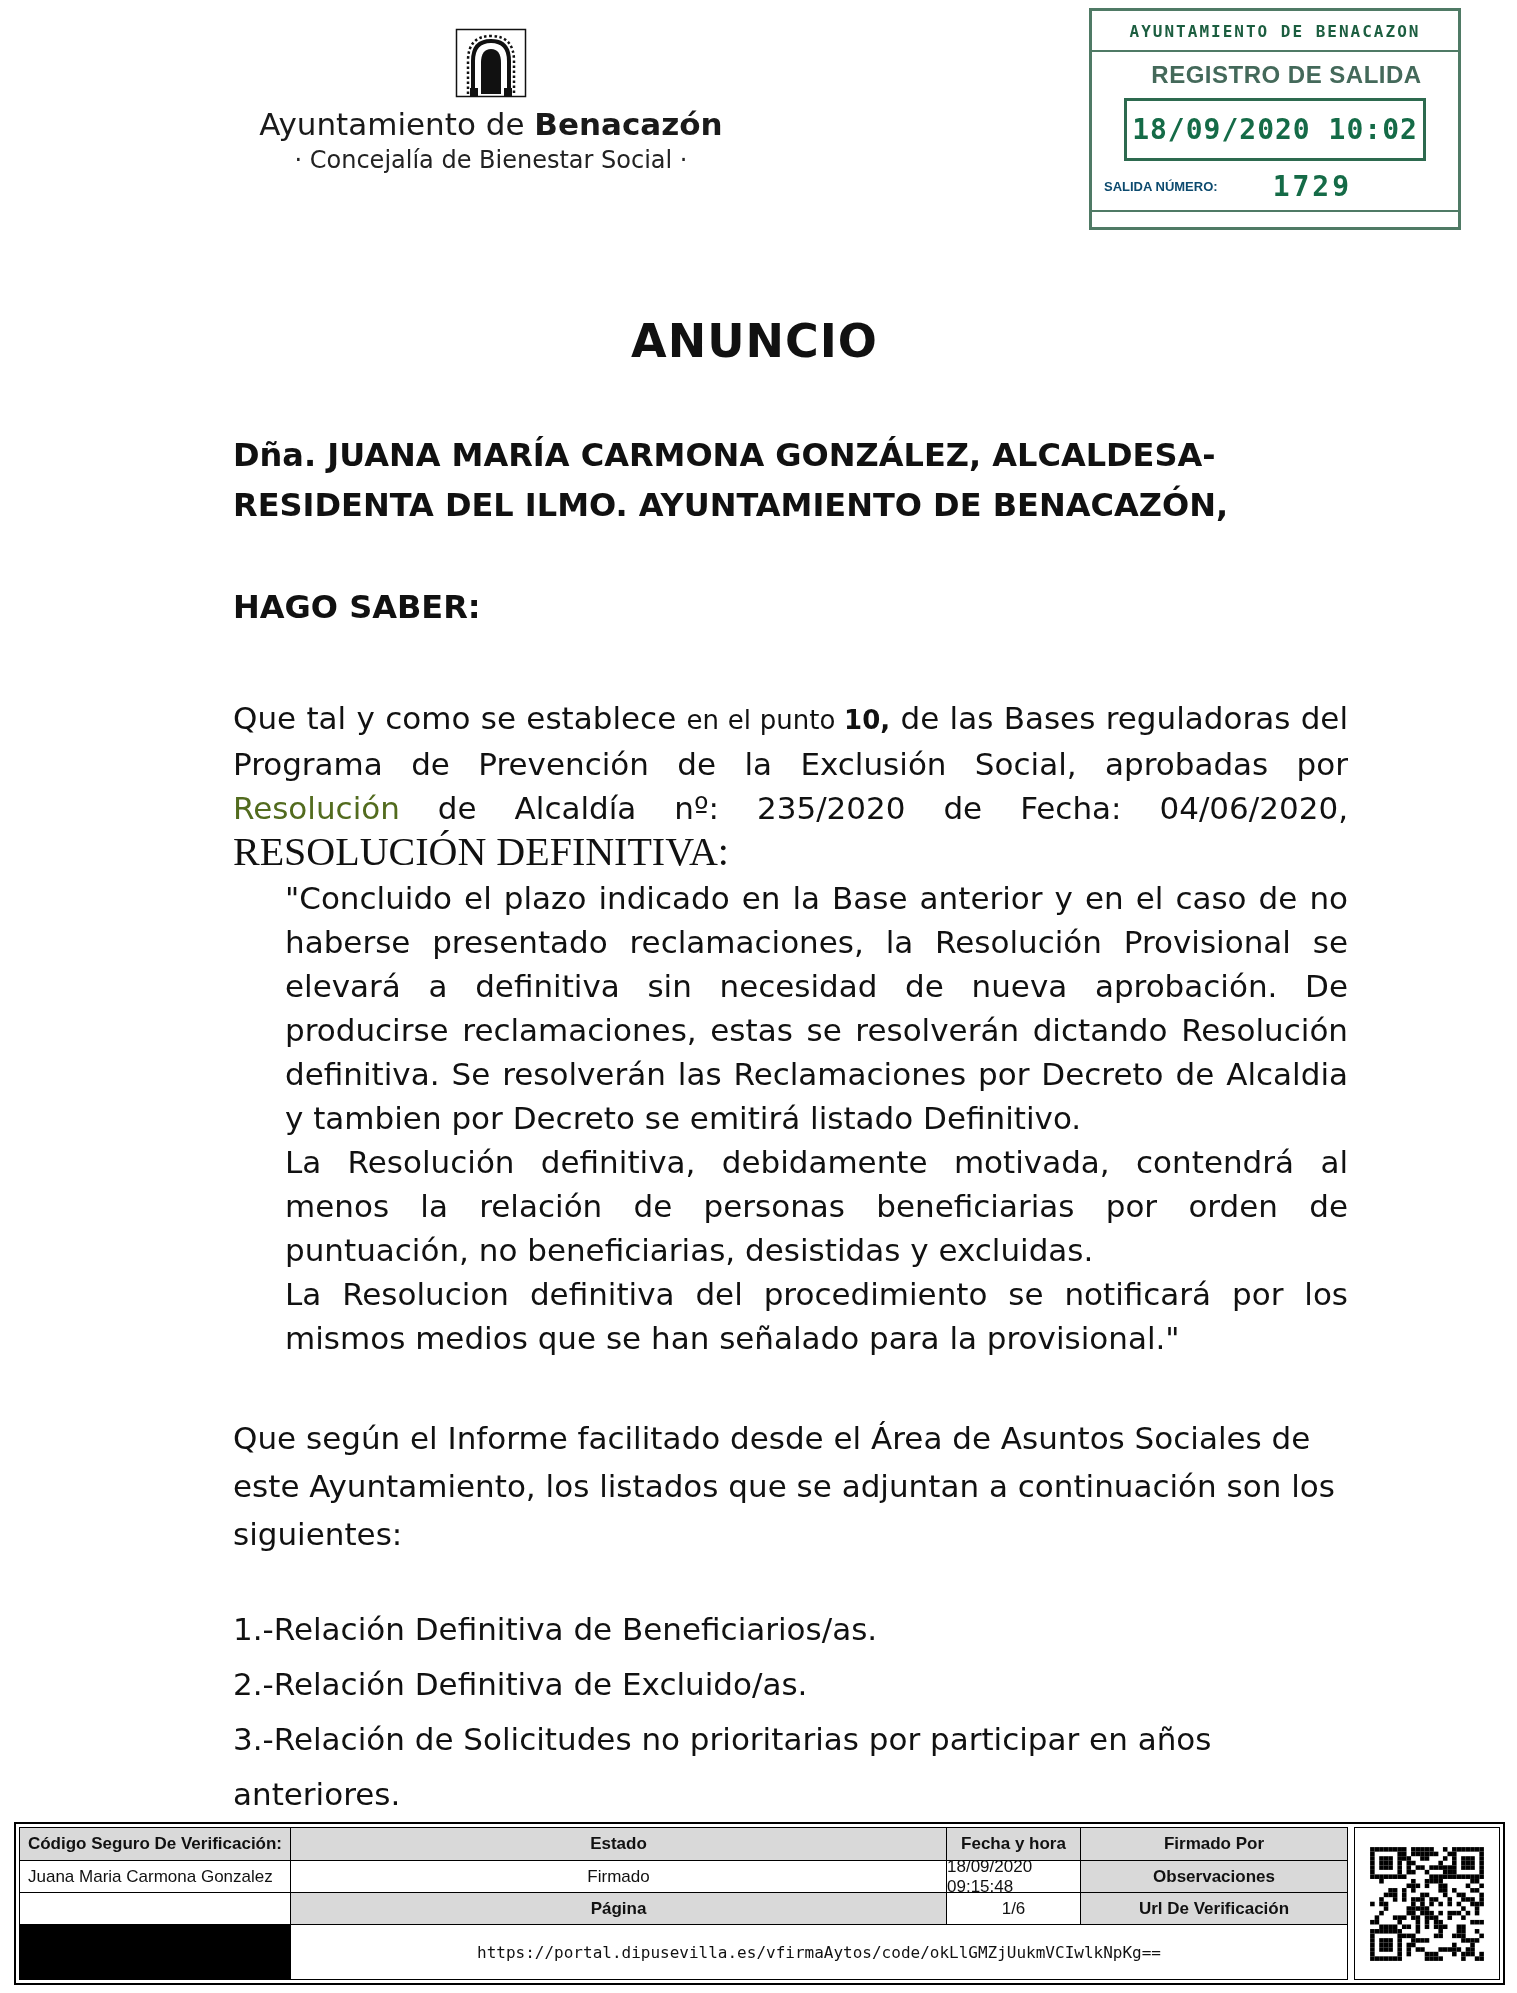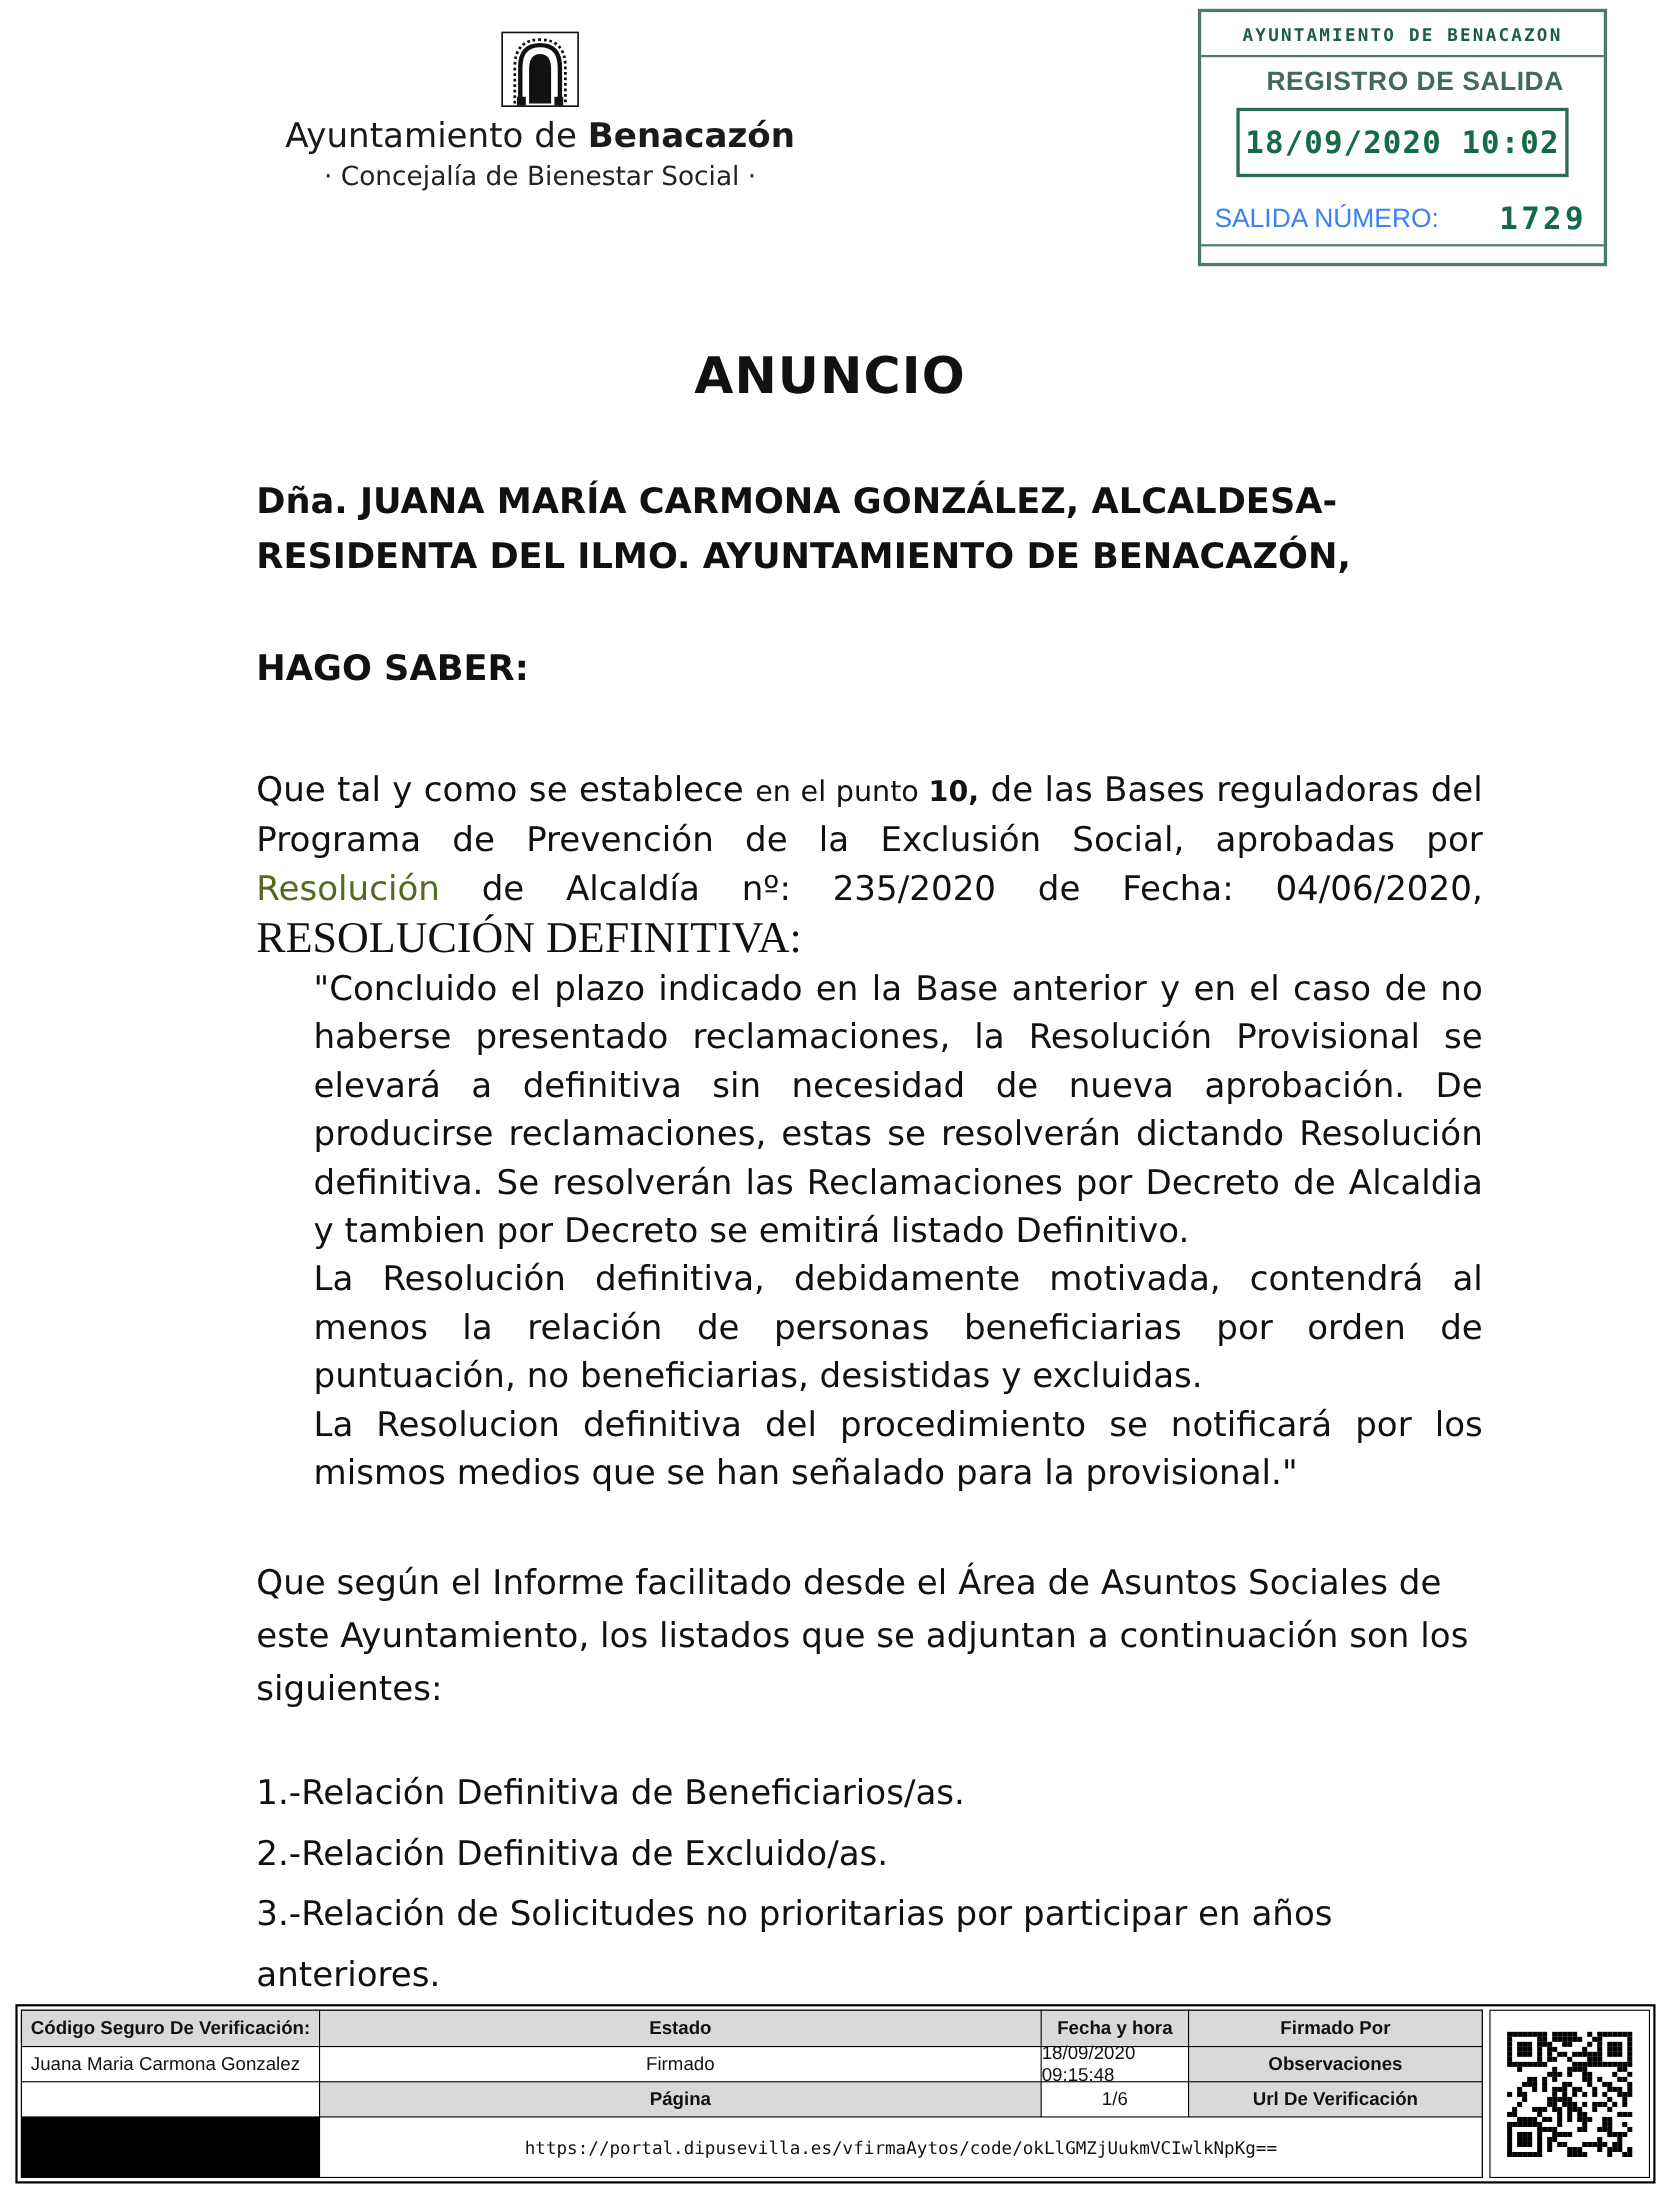--- a/index.html
+++ b/index.html
@@ -29,31 +29,31 @@
     color:#1c5e40; font-size:16px; letter-spacing:2px;
     text-align:center; padding:11px 0 9px;
     border-bottom:2px solid #4f7a65;
   }
   .stamp-registro {
     font-family:"Liberation Sans", sans-serif;
     font-size:24px; font-weight:bold; color:#44695a;
     text-align:center; margin-top:9px; letter-spacing:0.5px;padding-left:23px;
   }
   .stamp-datebox {
-    border:3px solid #2d6a4f; width:302px; margin:9px auto 12px;
+    border:3px solid #2d6a4f; width:302px; margin:9px auto 0;
     padding:12px 0; text-align:center;
   }
   .stamp-date {
     font-family:"DejaVu Sans Mono", monospace; font-weight:bold;
     font-size:28px; color:#156b47; letter-spacing:1px;
   }
   .stamp-salida { display:flex; align-items:center; padding:9px 12px 7px; }
   .salida-label {
     font-family:"Liberation Sans", sans-serif;
-    font-size:24px; font-weight:normal; color:#3b82f6;
+    font-size:13px; font-weight:bold; color:#0c4a6e;
   }
   .salida-num {
     font-family:"DejaVu Sans Mono", monospace; font-weight:bold;
     font-size:28px; color:#156b47; margin-left:55px; letter-spacing:3px;
   }
   .stamp-blank { border-top:2px solid #4f7a65; height:17px; }
 
   
   .doc { position:absolute; top:314px; left:233px; width:1115px; }
   .doc-title {

